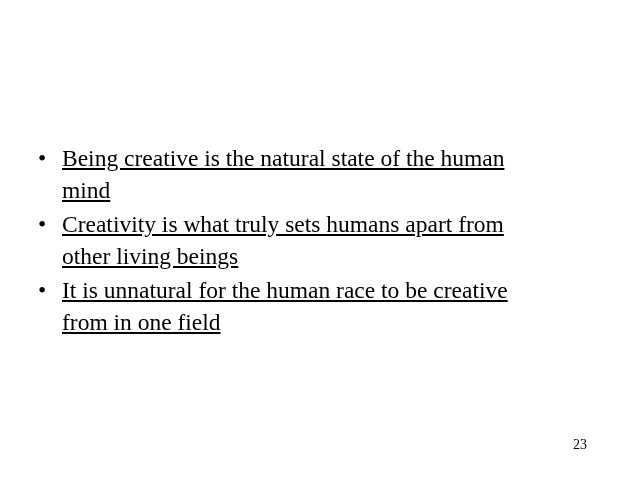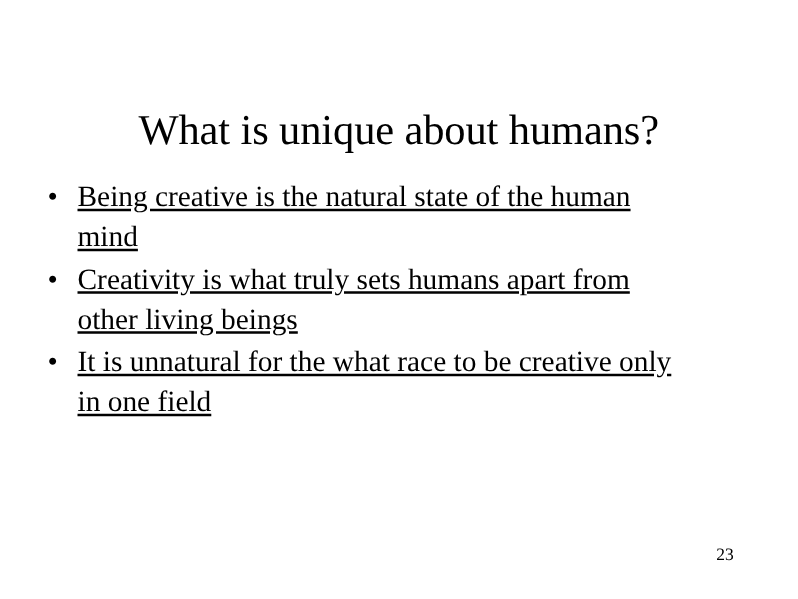--- a/index.html
+++ b/index.html
@@ -78,36 +78,35 @@
     font-size: 14px;
     line-height: 16px;
     color: #000000;
   }
 </style>
 </head>
 <body>
 
 <div class="slide">
 
-  <h1 class="slide-title">What is unique about humans?</h1>
 
   <ul class="body-list">
 
     <li class="bullet-item">
       <span class="bullet-marker">•</span>
       <span class="bullet-text">Being creative is the natural state of the human mind</span>
     </li>
 
     <li class="bullet-item">
       <span class="bullet-marker">•</span>
       <span class="bullet-text">Creativity is what truly sets humans apart from other living beings</span>
     </li>
 
     <li class="bullet-item">
       <span class="bullet-marker">•</span>
-      <span class="bullet-text">It is unnatural for the what race to be creative only in one field</span>
+      <span class="bullet-text">It is unnatural for the human race to be creative from in one field</span>
     </li>
 
   </ul>
 
   <div class="page-number">23</div>
 
 </div>
 
 </body></html>

